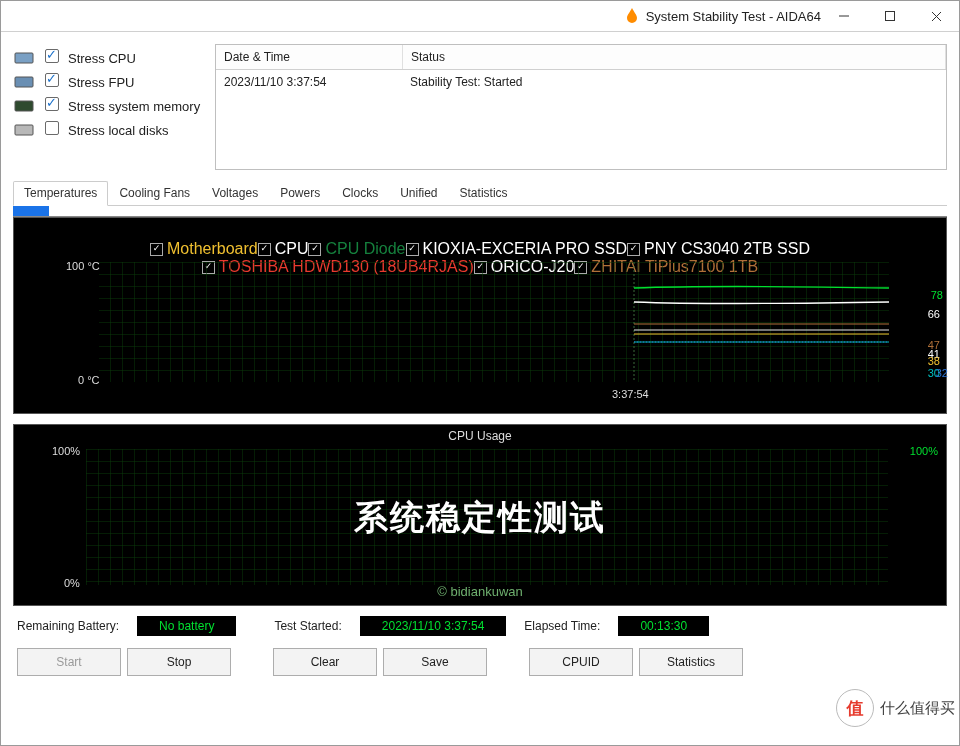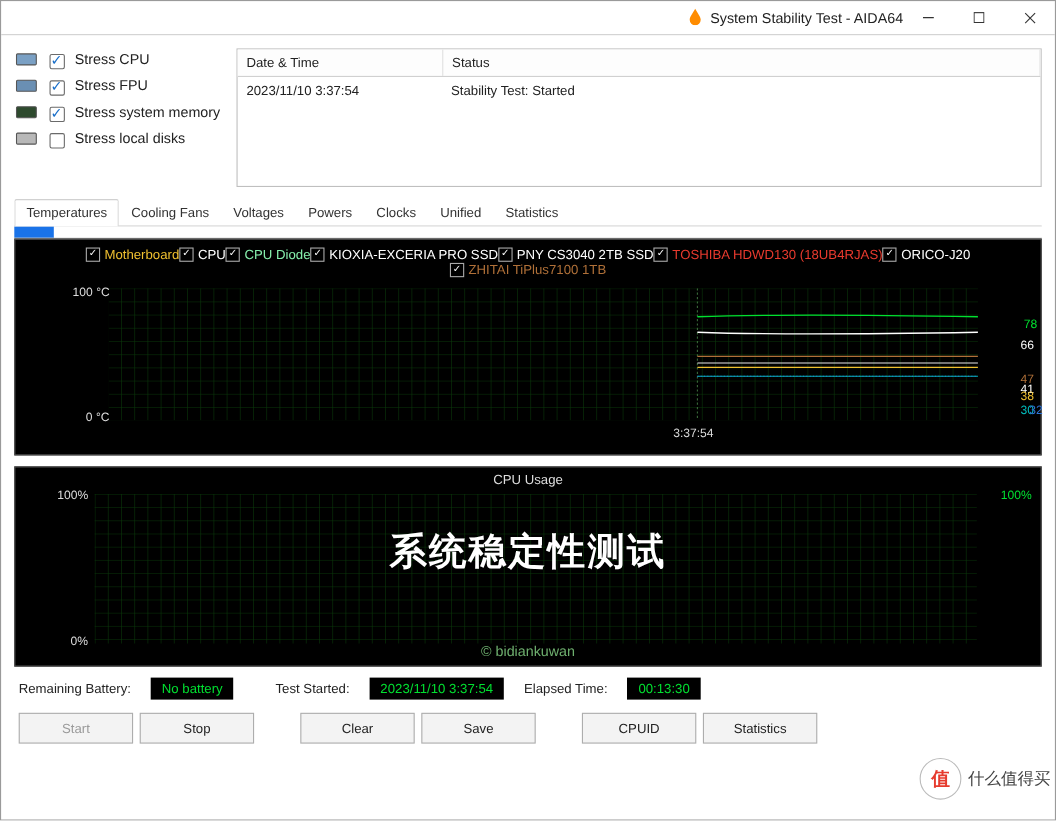--- a/index.html
+++ b/index.html
@@ -5,51 +5,51 @@
   html,body{margin:0;padding:0;font-family:"Segoe UI",Tahoma,Arial,sans-serif;font-size:13px;background:#f0f0f0;color:#222}
   .window{width:960px;height:746px;background:#fff;border:1px solid #9a9a9a;box-sizing:border-box;overflow:hidden;position:relative}
   .titlebar{height:30px;display:flex;align-items:center;justify-content:flex-end;padding:0 0 0 10px;border-bottom:1px solid #d0d0d0}
   .titlebar .left{display:flex;align-items:center;gap:6px}
   .titlebar .title{font-size:13px}
   .win-controls{display:flex}
   .win-btn{width:46px;height:30px;display:flex;align-items:center;justify-content:center;font-size:12px}
   .body{padding:12px 12px 0 12px}
   .top-row{display:flex;gap:12px;align-items:flex-start}
   .stress-col{width:190px;display:flex;flex-direction:column;gap:4px;padding-top:2px}
-  .stress-item{display:flex;align-items:flex-start;gap:6px}
+  .stress-item{display:flex;align-items:flex-end;gap:6px}
   .stress-item .ico{width:22px;height:16px;display:inline-flex;align-items:center;justify-content:center}
   .stress-item label{font-size:13px}
   .chk{appearance:none;width:14px;height:14px;border:1px solid #6a6a6a;border-radius:2px;position:relative;background:#fff}
   .chk:checked::after{content:"✓";position:absolute;top:-3px;left:0;font-size:13px;color:#1a6fc9}
   .log-table{flex:1;border:1px solid #bfbfbf;height:124px}
   .log-head{display:flex;background:#fdfdfd;border-bottom:1px solid #d0d0d0;font-size:12px}
   .log-head div{padding:5px 8px;border-right:1px solid #e0e0e0}
   .log-row{display:flex;font-size:12px}
   .log-row div{padding:5px 8px}
   .log-col1{width:170px}
   .log-col2{flex:1}
   .tabbar{margin-top:10px;display:flex;gap:0;align-items:flex-end;border-bottom:1px solid #ccc}
   .tab{padding:4px 10px 5px;font-size:12px;color:#333;border:1px solid transparent;position:relative;top:1px;cursor:pointer}
   .tab.active{background:#fff;border:1px solid #ccc;border-bottom:1px solid #fff;border-radius:2px 2px 0 0}
   .swatch-row{height:10px;display:flex;align-items:stretch;border-bottom:1px solid #888}
   .swatch{width:36px;height:10px;background:#1a73e8}
   .swatch-rest{flex:1;background:#fff}
   .graph{background:#000;position:relative;border:1px solid #555}
   .graph1{height:195px}
   .graph2{height:180px;margin-top:10px}
-  .legend{display:flex;flex-wrap:wrap;justify-content:center;align-items:center;padding:6px 20px 2px;font-size:12px;color:#eee}
+  .legend{display:flex;flex-wrap:wrap;justify-content:center;align-items:center;padding:22px 20px 2px;font-size:16px;color:#eee}
   .legend .item{display:inline-flex;align-items:center;gap:4px}
   .legend .box{width:11px;height:11px;border:1px solid #aaa;display:inline-flex;align-items:center;justify-content:center;font-size:9px}
   .legend .box::after{content:"✓";color:#fff;position:relative;top:-1px}
   .graph svg{position:absolute;top:0;left:0}
   .axis-lbl{position:absolute;font-size:11px;color:#ddd}
   .right-vals{position:absolute;right:2px;font-size:11px;line-height:11px}
   .status-row{display:flex;align-items:center;gap:18px;padding:10px 4px 10px;font-size:12px}
   .status-row .lbl{color:#222}
-  .val-box{background:#000;color:#00e030;padding:3px 10px;font-size:12px}
+  .val-box{background:#000;color:#00e030;padding:3px 22px;font-size:12px}
   .btn-row{display:flex;gap:6px;padding:2px 4px 8px}
   .btn{min-width:78px;height:26px;background:#f3f3f3;border:1px solid #adadad;font-size:12px;display:inline-flex;align-items:center;justify-content:center;padding:0 12px;cursor:pointer}
   .btn.disabled{color:#9a9a9a;cursor:default}
   .watermark-logo{position:absolute;right:4px;bottom:18px;display:flex;align-items:center;gap:6px;color:#444;font-size:15px}
   .wm-circle{width:36px;height:36px;border-radius:50%;background:#fff;border:1px solid #bbb;display:flex;align-items:center;justify-content:center;color:#e63b2e;font-weight:bold;font-size:17px}
 </style>
 </head>
 <body>
 
 <div class="window">
@@ -156,21 +156,21 @@
           <span class="item">
             <span class="box"></span>
             <span style="color:#f0c030">Motherboard</span>
           </span>
           <span class="item">
             <span class="box"></span>
             <span style="color:#ffffff">CPU</span>
           </span>
           <span class="item">
             <span class="box"></span>
-            <span style="color:#86efac">CPU Diode</span>
+            <span style="color:#15803d">CPU Diode</span>
           </span>
           <span class="item">
             <span class="box"></span>
             <span style="color:#ffffff">KIOXIA-EXCERIA PRO SSD</span>
           </span>
           <span class="item">
             <span class="box"></span>
             <span style="color:#ffffff">PNY CS3040 2TB SSD</span>
           </span>
           <span class="item">
@@ -219,21 +219,21 @@
     </div>
 
     <div class="graph graph2">
       <div style="text-align:center;color:#ddd;font-size:12px;padding-top:4px">CPU Usage</div>
       <svg width="930" height="150" style="top:24px;left:0" viewBox="0 0 930 150" preserveAspectRatio="none">
         <rect x="72" y="0" width="802" height="136" fill="url(#grid1)"></rect>
       </svg>
       <span class="axis-lbl" style="top:20px;left:38px">100%</span>
       <span class="axis-lbl" style="top:152px;left:50px">0%</span>
       <span class="axis-lbl" style="top:20px;right:8px;color:#00e030">100%</span>
-      <div style="position:absolute;top:54px;left:0;right:0;text-align:center;color:#fff;font-size:34px;font-weight:bold;letter-spacing:2px">系统稳定性测试</div>
+      <div style="position:absolute;top:70px;left:0;right:0;text-align:center;color:#fff;font-size:34px;font-weight:bold;letter-spacing:2px">系统稳定性测试</div>
       <div style="position:absolute;bottom:6px;left:0;right:0;text-align:center;color:#6eaF6e;font-size:13px">© bidiankuwan</div>
     </div>
 
     <div class="status-row">
       <span class="lbl">Remaining Battery:</span>
       <span class="val-box">No battery</span>
       <span class="lbl" style="margin-left:20px">Test Started:</span>
       <span class="val-box">2023/11/10 3:37:54</span>
       <span class="lbl" style="">Elapsed Time:</span>
       <span class="val-box">00:13:30</span>

